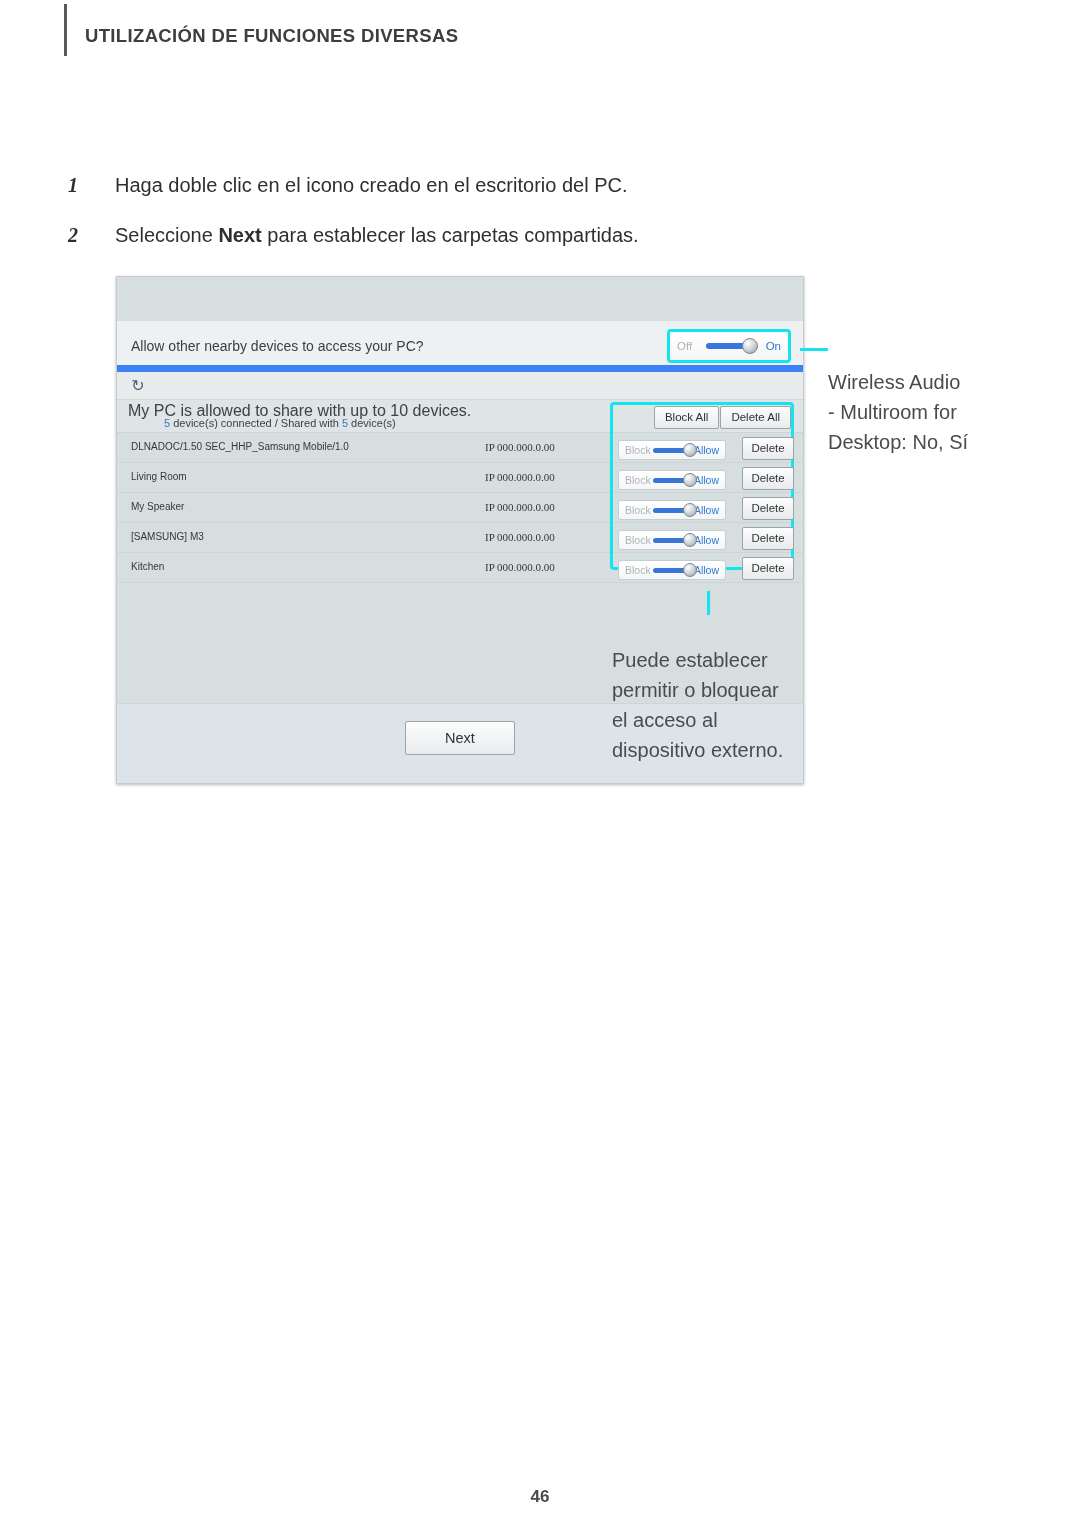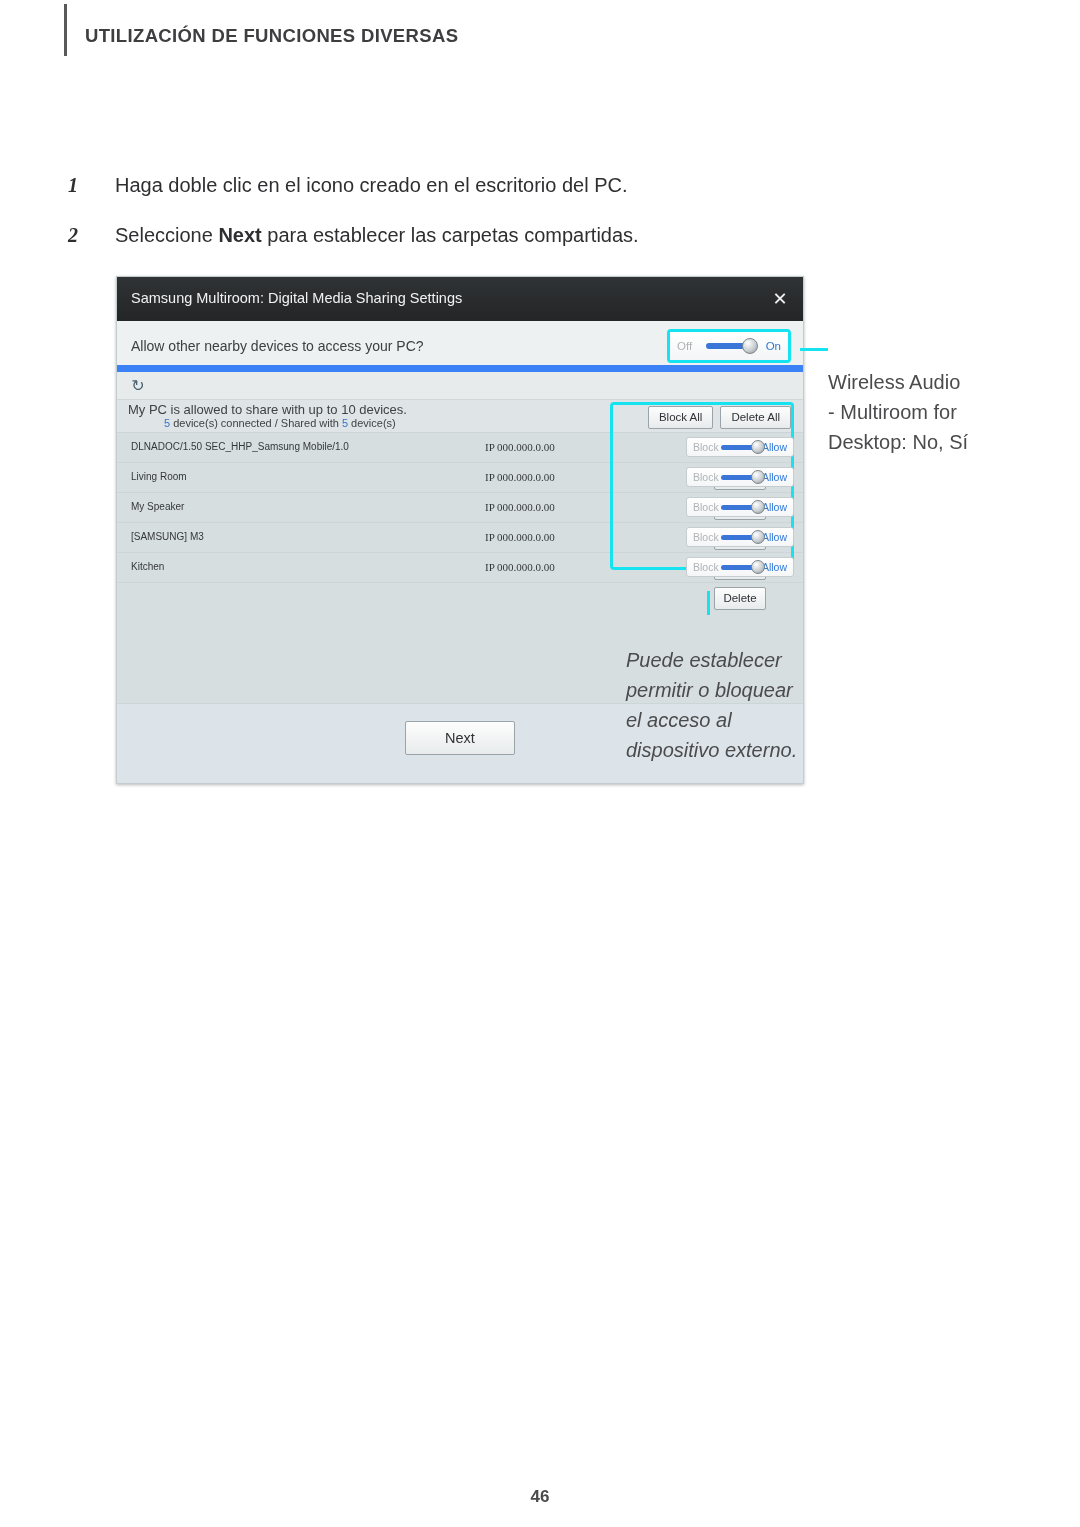--- a/index.html
+++ b/index.html
@@ -181,21 +181,21 @@
     position: absolute;
     left: 0; top: 123px;
     width: 100%; height: 33px;
     background: #dfe4e6;
     border-bottom: 1px solid #cbd4d6;
     box-sizing: border-box;
   }
   #summary-line1 {
     position: absolute;
     left: 11px; top: 2px;
-    font-size: 13px;
+    font-size: 16px;
     color: #3e4244;
     white-space: nowrap;
   }
   #summary-line2 {
     position: absolute;
     left: 11px; top: 17px;
     font-size: 11px;
     color: #3e4244;
     white-space: nowrap;
     padding-left: 36px;
@@ -238,21 +238,21 @@
     border-radius: 4px;
     box-sizing: border-box;
     pointer-events: none;
     z-index: 6;
   }
   #bulk-actions {
     position: absolute;
     left: 498px; top: 129px;
     width: 176px; height: 23px;
     display: flex;
-    gap: 7px;
+    gap: 1px;
     justify-content: flex-end;
     z-index: 7;
   }
   .btn {
     background: linear-gradient(180deg,#fdfdfd 0%, #e8ebec 100%);
     border: 1px solid #9aa3a7;
     border-radius: 2px;
     font-size: 11.5px;
     color: #2f3335;
     cursor: pointer;
@@ -260,24 +260,23 @@
     height: 23px;
     line-height: 21px;
     font-family: "Liberation Sans", sans-serif;
     box-sizing: border-box;
     white-space: nowrap;
   }
   .row-controls {
     position: absolute;
     right: 9px; top: 4px;
     display: flex;
-    align-items: center;
-    gap: 10px;
+    align-items: flex-end;
+    gap: 16px;
     z-index: 7;
-    flex-direction: column;
   }
   .row-toggle {
     width: 108px; height: 20px;
     border: 1px solid #c6cdd0;
     border-radius: 3px;
     background: linear-gradient(180deg,#ffffff 0%, #f4f6f7 100%);
     display: flex;
     align-items: center;
     justify-content: space-between;
     padding: 0 6px;
@@ -320,23 +319,22 @@
     line-height: 30px;
     color: #4b4b4d;
     white-space: pre-line;
     margin-top: 32px;
   }
   #callout-top-text {
     left: 828px; top: 335px;
     width: 240px;
   }
   #callout-bottom-text {
-    left: 626px; top: 613px;
+    left: 612px; top: 613px;
     width: 230px;
-    font-style: italic;
   }
   .leader {
     position: absolute;
     background: #16e3f0;
     z-index: 9;
   }
   #leader-top {
     left: 800px; top: 348px;
     width: 28px; height: 3px;
   }
@@ -368,24 +366,20 @@
   <span class="step-num">1</span>
   <span class="step-text">Haga doble clic en el icono creado en el escritorio del PC.</span>
 </div>
 <div class="step" id="step-2">
   <span class="step-num">2</span>
   <span class="step-text"><span>Seleccione </span><b>Next</b><span> para establecer las carpetas compartidas.</span></span>
 </div>
 
 <div id="dialog">
 
-  <div id="titlebar">
-    <div id="titlebar-text">Samsung Multiroom: Digital Media Sharing Settings</div>
-    <div id="close-icon">✕</div>
-  </div>
 
   <div id="access-row">
     <div id="access-label">Allow other nearby devices to access your PC?</div>
     <div id="master-toggle-wrap">
       <div class="tgl">
         <span class="tgl-off">Off</span>
         <span class="tgl-track">
             <span class="tgl-knob"></span>
           </span>
         <span class="tgl-on">On</span>

